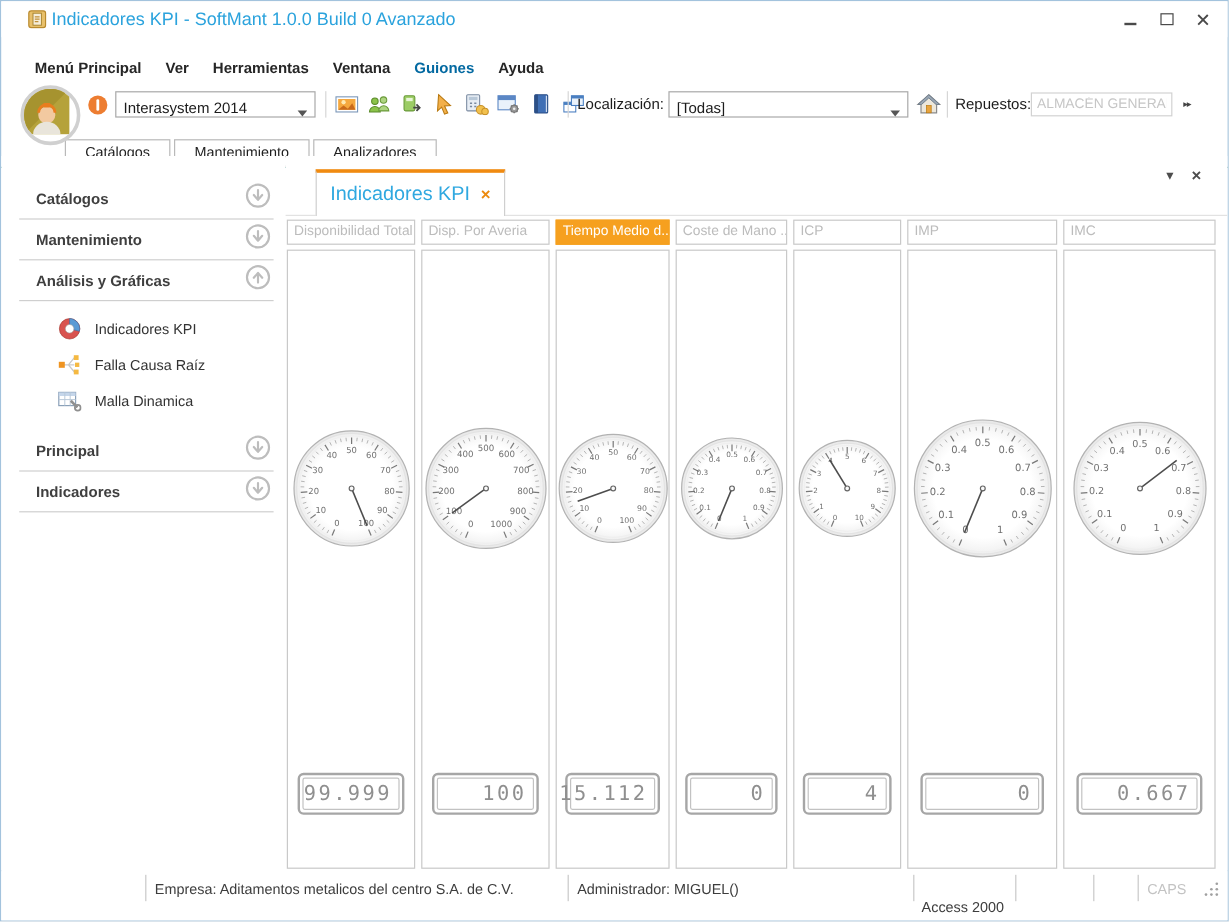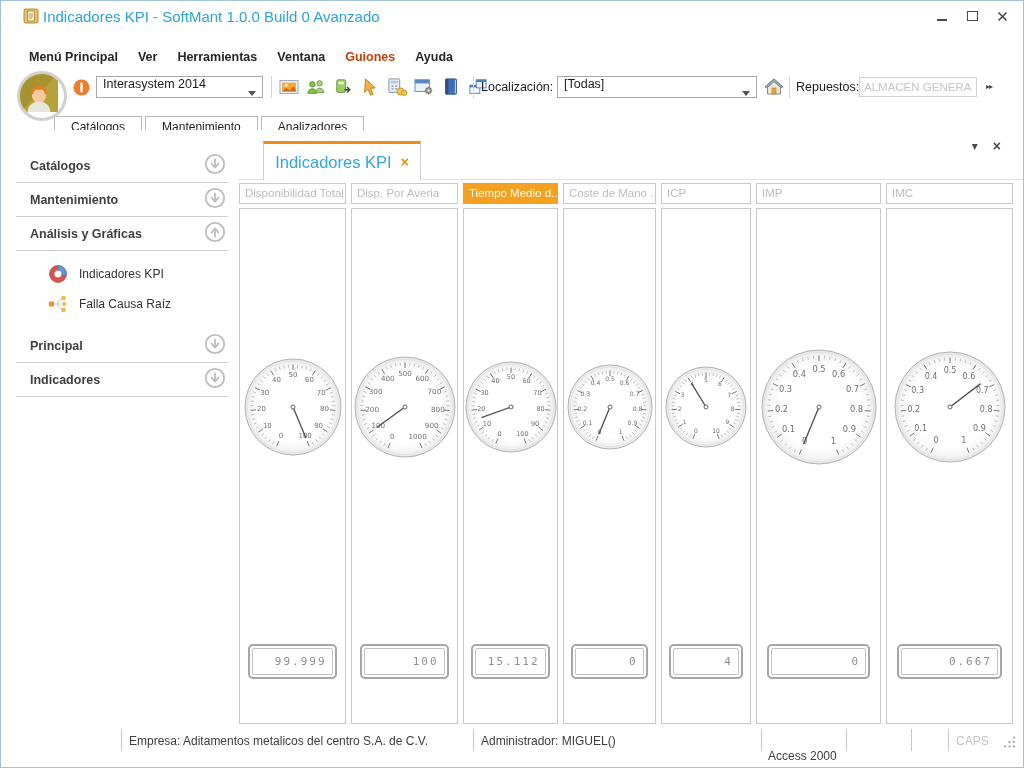--- a/index.html
+++ b/index.html
@@ -11,29 +11,29 @@
   .app-icon{position:absolute;left:22px;top:7px;width:16px;height:16px;}
   .title{position:absolute;left:42px;top:7px;font-size:15px;color:#2ba3dd;white-space:nowrap;}
   .winbtns{position:absolute;right:14px;top:9px;display:flex;gap:16px;align-items:center;}
   .wbtn{width:14px;height:12px;display:flex;align-items:center;justify-content:center;cursor:default;}
   .glyph-min{width:10px;height:0;border-bottom:2px solid #4a4a4a;margin-top:8px;}
   .glyph-max{width:9px;height:8px;border:1.4px solid #4a4a4a;}
 
   
   .menubar{position:absolute;top:49px;left:28px;display:flex;gap:20px;font-size:12.5px;font-weight:600;color:#262626;}
   .menu-item{cursor:default;}
-  .menu-item.disabled{color:#c2410c;}
+  .menu-item.disabled{color:#0369a1;}
 
   
   .avatar{position:absolute;left:16px;top:70px;width:44px;height:44px;border-radius:50%;
           border:3px solid #d0d0d0;overflow:hidden;z-index:6;background:#fff;}
   .avatar svg{display:block;}
   .warn-icon{position:absolute;left:72px;top:78px;width:17px;height:17px;}
   .combo{position:absolute;height:22px;border:1px solid #a9a9a9;background:#fff;box-sizing:border-box;
-         display:flex;align-items:flex-start;font-size:12.5px;color:#1c1c1c;padding-left:6px;flex-direction:column;}
+         display:flex;align-items:flex-end;font-size:12.5px;color:#1c1c1c;padding-left:6px;}
   .combo .carret{margin-left:auto;margin-right:6px;width:0;height:0;border-left:4px solid transparent;
          border-right:4px solid transparent;border-top:5px solid #555;}
   .combo1{left:95px;top:75px;width:167px;}
   .combo2{left:556px;top:75px;width:200px;}
   .tbsep{position:absolute;top:75px;height:22px;border-left:1px solid #d6d6d6;}
   .tbicons{position:absolute;left:277px;top:75px;display:flex;gap:5px;}
   .tbicon{width:22px;height:22px;display:flex;align-items:center;justify-content:center;}
   .tblabel{position:absolute;top:79px;font-size:12.5px;color:#1c1c1c;white-space:nowrap;}
   .home-icon{position:absolute;left:762px;top:76px;width:22px;height:20px;}
   .rep-input{position:absolute;left:858px;top:76px;width:118px;height:20px;border:1px solid #d2d2d2;
@@ -69,21 +69,21 @@
   .panels{position:absolute;left:1px;top:53px;right:0;bottom:0;}
   .pcol{position:absolute;top:0;}
   .phead{height:21px;border:1px solid #c9c9c9;box-sizing:border-box;font-size:11.5px;color:#bcbcbc;
          line-height:19px;padding-left:5px;white-space:nowrap;overflow:hidden;background:#fff;}
   .phead.sel{background:#F6A01F;border-color:#F6A01F;color:#fff;}
   .pbody{position:absolute;top:25px;left:0;right:0;height:516px;border:1px solid #c9c9c9;background:#fff;box-sizing:border-box;}
   .pdisplay{position:absolute;left:8%;right:8%;bottom:44px;height:35px;border:2px solid #a6a6a6;border-radius:5px;
             box-sizing:border-box;padding:2px;background:#fff;}
   .pdisplay-inner{height:100%;border:1px solid #c2c2c2;border-radius:2px;display:flex;align-items:center;
             justify-content:flex-end;padding-right:5px;box-sizing:border-box;
-            font-family:"DejaVu Sans Mono",monospace;font-size:11px;color:#8f8f8f;letter-spacing:2px;}
+            font-family:"DejaVu Sans Mono",monospace;font-size:17px;color:#8f8f8f;letter-spacing:2px;}
 
   
   .statusbar{position:absolute;left:0;right:0;bottom:0;height:41px;background:#fff;}
   .scell{position:absolute;top:8px;font-size:12px;color:#3d3d3d;white-space:nowrap;}
   .scell.muted{color:#c3c3c3;}
   .sdiv{position:absolute;top:3px;height:22px;border-left:1px solid #c9c9c9;}
   .grip{position:absolute;right:7px;bottom:14px;}
 </style>
 </head>
 <body>
@@ -266,20 +266,32 @@
           <span class="iico">
             <svg viewBox="0 0 20 20" width="20" height="20">
               <path d="M5 10 h4 M9 10 L14 4 M9 10 L14 10 M9 10 L14 16" stroke="#c9c9c9" stroke-width="1.1" fill="none"></path>
               <rect x="1" y="7.5" width="5" height="5" fill="#ef9422"></rect>
               <rect x="13.5" y="2" width="4" height="4" fill="#f5b942"></rect>
               <rect x="14.5" y="8.2" width="3.6" height="3.6" fill="#f5b942"></rect>
               <rect x="13.5" y="14" width="4" height="4" fill="#f5b942"></rect>
             </svg>
           </span>
           <span>Falla Causa Raíz</span>
+        </div>
+        <div class="sitem">
+          <span class="iico">
+            <svg viewBox="0 0 20 20" width="20" height="20">
+              <rect x="1" y="3" width="14" height="11" fill="#fff" stroke="#8aa0b8"></rect>
+              <rect x="1" y="3" width="14" height="3" fill="#c5d6ea"></rect>
+              <path d="M1 9 h14 M6 3 v11 M10.5 3 v11" stroke="#b8c8d8" stroke-width="0.8"></path>
+              <path d="M11 10 L16.5 15.5" stroke="#909090" stroke-width="2.2"></path>
+              <circle cx="16.8" cy="15.8" r="2.4" fill="none" stroke="#909090" stroke-width="1.5"></circle>
+            </svg>
+          </span>
+          <span>Malla Dinamica</span>
         </div>
       </div>
       <div class="sgroup">
         <span class="glabel">Principal</span>
         <span><svg viewBox="0 0 22 22" width="22" height="22">
             <circle cx="11" cy="11" r="9.2" fill="none" stroke="#bdbdbd" stroke-width="1.8"></circle>
             <path d="M11 6.5 V14 M7.5 10.5 L11 14.6 L14.5 10.5" fill="none" stroke="#bdbdbd" stroke-width="1.8" stroke-linecap="round" stroke-linejoin="round"></path>
           </svg></span>
       </div>
       <div class="sgroup">

